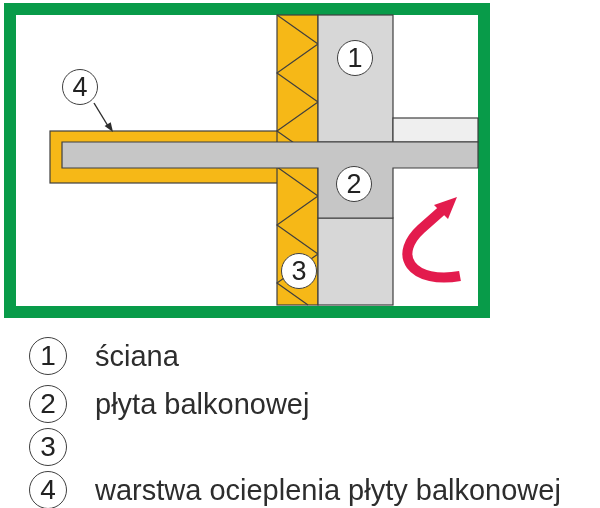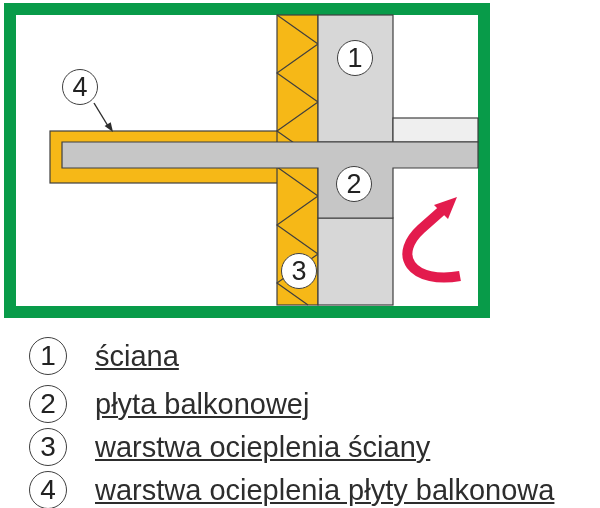--- a/index.html
+++ b/index.html
@@ -36,21 +36,21 @@
 
   
   .legend-item{position:absolute;left:29px;display:flex;align-items:center;height:38px;}
   #legend-1{top:337px;} #legend-2{top:385px;} #legend-3{top:428px;} #legend-4{top:471px;}
   .legend-badge{
     width:38px;height:38px;box-sizing:border-box;flex:0 0 auto;
     border:1.7px solid #3f3f3f;border-radius:50%;background:#ffffff;
     display:flex;align-items:center;justify-content:center;
     font-size:28px;color:#222222;line-height:1;
   }
-  .legend-label{margin-left:28px;font-size:29px;color:#2d2d2d;white-space:nowrap;text-decoration:underline;}
+  .legend-label{margin-left:28px;font-size:29px;color:#2d2d2d;white-space:nowrap;}
 </style>
 </head>
 <body>
 
 <svg class="diagram" width="600" height="508" viewBox="0 0 600 508">
 
   <rect class="frame-rect" x="10" y="9" width="474" height="303"></rect>
 
   <rect class="yellow" x="50" y="131" width="228" height="52"></rect>
 
@@ -91,18 +91,17 @@
 <div class="legend-item" id="legend-1">
   <span class="legend-badge">1</span>
   <span class="legend-label">ściana</span>
 </div>
 <div class="legend-item" id="legend-2">
   <span class="legend-badge">2</span>
   <span class="legend-label">płyta balkonowej</span>
 </div>
 <div class="legend-item" id="legend-3">
   <span class="legend-badge">3</span>
-  <span class="legend-label">warstwa ocieplenia ściany</span>
 </div>
 <div class="legend-item" id="legend-4">
   <span class="legend-badge">4</span>
-  <span class="legend-label">warstwa ocieplenia płyty balkonowa</span>
+  <span class="legend-label">warstwa ocieplenia płyty balkonowej</span>
 </div>
 
 </body></html>

